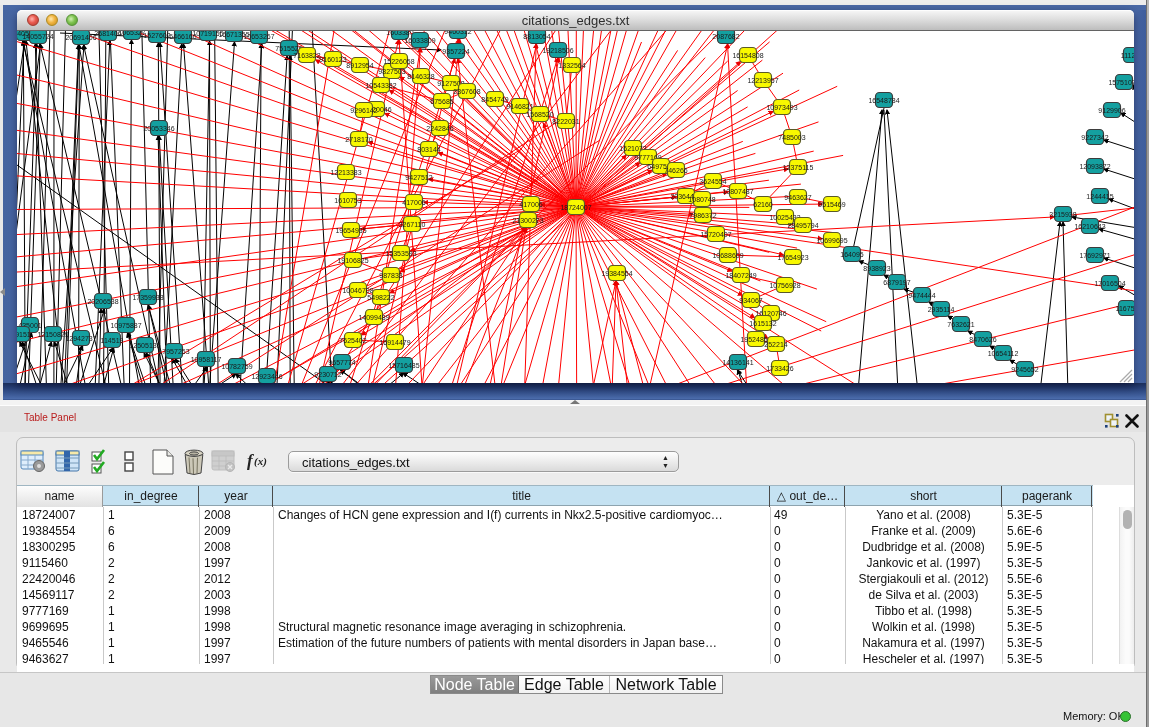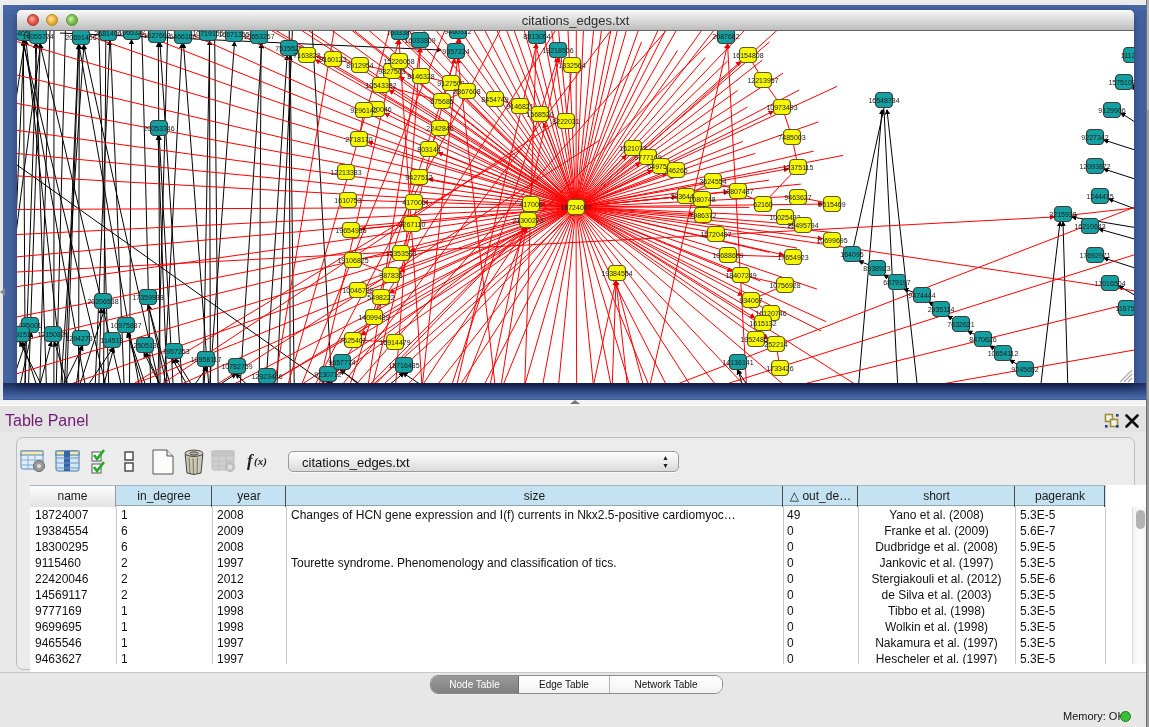--- a/index.html
+++ b/index.html
@@ -13,48 +13,48 @@
 #titlebar{position:absolute;left:0;top:0;width:1117px;height:21px;border-radius:5px 5px 0 0;background:linear-gradient(#f8f8f8,#dcdcdc 50%,#bdbdbd);border-bottom:1px solid #636363;box-shadow:inset 0 1px 0 #fdfdfd}
 #titlebar .title{position:absolute;left:0;right:0;top:3px;text-align:center;font-size:13px;color:#2e2e2e}
 .tl{position:absolute;top:4px;width:12px;height:12px;border-radius:50%}
 #tl-r{left:10px;background:radial-gradient(circle at 4px 4px,#ffb3ad,#e9594e 45%,#b33b30);border:1px solid #a33b30}
 #tl-y{left:29px;background:radial-gradient(circle at 4px 4px,#ffe9b0,#f0b33f 45%,#c28a1e);border:1px solid #ad8a22}
 #tl-g{left:49px;background:radial-gradient(circle at 4px 4px,#d2f0b4,#7ec24f 45%,#4f9427);border:1px solid #57933a}
 #canvas{position:absolute;left:0;top:21px;width:1117px;height:352px;background:#fff;overflow:hidden}
 #tph{position:absolute;left:0;top:400px;width:1146px;height:5px;background:#f3f3f3}
 #tph .arr{position:absolute;left:570px;top:0px;width:0;height:0;border-left:5px solid transparent;border-right:5px solid transparent;border-bottom:4px solid #777}
 #tpbar{position:absolute;left:0;top:405px;width:1146px;height:27px;background:#e3e3e3;border-top:1px solid #fdfdfd}
-#tpbar .lbl{position:absolute;left:5px;top:6px;font-size:16px;color:#701a75}
+#tpbar .lbl{position:absolute;left:24px;top:6px;font-size:10px;color:#b91c1c}
 #tpbar svg{position:absolute;top:6px}
 #panelarea{position:absolute;left:0;top:432px;width:1146px;height:241px;background:#e9e9e9}
 #panel{position:absolute;left:16px;top:437px;width:1119px;height:233px;background:#ececec;border:1px solid #bdbdbd;border-radius:7px}
 #combo{position:absolute;left:288px;top:451px;width:391px;height:21px;border:1px solid #9b9b9b;border-radius:5px;background:linear-gradient(#fefefe,#e9e9e9 60%,#dadada);box-shadow:0 1px 0 rgba(255,255,255,.7)}
 #combo .txt{position:absolute;left:13px;top:3px;font-size:13px;color:#111}
 #combo .ud{position:absolute;right:9px;top:2px;font-size:7px;line-height:7.5px;color:#222}
-#tablewrap{position:absolute;left:30px;top:485px;width:1117px;height:190px;background:#fff}
+#tablewrap{position:absolute;left:17px;top:485px;width:1117px;height:190px;background:#fff}
 #thead{position:absolute;left:0;top:0;width:1076px;height:21px;background:#c5e2f2;border-top:1px solid #9fb6c2;border-bottom:1px solid #8da3ae;font-size:12px;color:#1a1a1a}
 #thead .th{position:absolute;top:0;height:21px;line-height:21px;text-align:center;border-right:1px solid #4a4a4a;overflow:hidden}
 #thead .th.first{background:linear-gradient(#fdfdfd,#e2e2e2);border-right:1px solid #9a9a9a}
 #tbody{position:absolute;left:0;top:22px;width:1076px;height:157px;overflow:hidden;font-size:12px;color:#111}
 .tr{position:relative;height:16px;line-height:16px;white-space:nowrap}
 .tr div{position:absolute;top:0;height:16px;overflow:hidden}
 .c0{left:5px;width:81px}
 .c1{left:91px;width:91px}
 .c2{left:187px;width:70px}
 .c3{left:261px;width:492px}
 .c4{left:757px;width:71px}
 .c5{left:828px;width:157px;text-align:center}
 .c6{left:990px;width:100px}
 .vlines{position:absolute;left:0;top:0;width:1076px;height:157px;pointer-events:none}
 .vl{position:absolute;top:0;height:157px;width:1px;background:#c9c9c9}
 #scrollbar{position:absolute;left:1102px;top:22px;width:15px;height:157px;background:linear-gradient(to right,#f2f2f2,#fbfbfb 40%,#fbfbfb 65%,#ededed);border-left:1px solid #ddd}
 #scrollbar .thumb{position:absolute;left:2.5px;top:3px;width:9px;height:19px;border-radius:5px;background:#b2b2b2}
 #botline{position:absolute;left:0;top:672px;width:1146px;height:1px;background:#c6c6c6}
 #botarea{position:absolute;left:0;top:673px;width:1146px;height:54px;background:#e7e7e7}
-#seg{position:absolute;left:430px;top:675px;height:19px;display:flex;font-size:10px;border:1px solid #8a8a8a;border-radius:8px;overflow:hidden;background:#ffffff}
+#seg{position:absolute;left:430px;top:675px;height:19px;display:flex;font-size:16px;border:1px solid #8a8a8a;border-radius:0;overflow:hidden;background:#ffffff}
 #seg .s{height:19px;line-height:18px;text-align:center;background:linear-gradient(#ffffff,#f1f1f1);color:#111;border-right:1px solid #b5b5b5}
 #seg .s.on{background:linear-gradient(#9a9a9a,#7c7c7c);color:#fff;border-right:1px solid #6f6f6f}
 #seg .s.last{border-right:none}
 #mem{position:absolute;left:1063px;top:710px;font-size:11px;color:#111}
 #dot{position:absolute;left:1120px;top:711px;width:11px;height:11px;border-radius:50%;background:#35c335;border:1px solid #2c702c}
 .tbi{position:absolute;top:0}
 #toolbar-holder svg{position:absolute}
 </style></head>
 <body>
 <div id="topstrip"></div>
@@ -765,56 +765,55 @@
 </div>
 <div id="combo">
     <div class="txt">citations_edges.txt</div>
     <div class="ud">▲<br>▼</div>
   </div>
 <div id="tablewrap">
   <div id="thead">
 <div class="th first" style="left:0;width:86px">name</div>
 <div class="th" style="left:87px;width:95px">in_degree</div>
 <div class="th" style="left:183px;width:73px">year</div>
-<div class="th" style="left:257px;width:496px">size</div>
+<div class="th" style="left:257px;width:496px">title</div>
 <div class="th" style="left:754px;width:74px">△ out_de…</div>
 <div class="th" style="left:829px;width:156px">short</div>
 <div class="th" style="left:986px;width:89px">pagerank</div>
 </div>
   <div id="tbody">
       <div class="tr">
         <div class="c0">18724007</div>
         <div class="c1">1</div>
         <div class="c2">2008</div>
         <div class="c3">Changes of HCN gene expression and I(f) currents in Nkx2.5-positive cardiomyoc…</div>
         <div class="c4">49</div>
         <div class="c5">Yano et al. (2008)</div>
         <div class="c6">5.3E-5</div>
       </div>
       <div class="tr">
         <div class="c0">19384554</div>
         <div class="c1">6</div>
         <div class="c2">2009</div>
         <div class="c4">0</div>
         <div class="c5">Franke et al. (2009)</div>
-        <div class="c6">5.6E-7</div>
+        <div class="c6">5.6E-6</div>
       </div>
       <div class="tr">
         <div class="c0">18300295</div>
         <div class="c1">6</div>
         <div class="c2">2008</div>
         <div class="c4">0</div>
         <div class="c5">Dudbridge et al. (2008)</div>
         <div class="c6">5.9E-5</div>
       </div>
       <div class="tr">
         <div class="c0">9115460</div>
         <div class="c1">2</div>
         <div class="c2">1997</div>
-        <div class="c3">Tourette syndrome. Phenomenology and classification of tics.</div>
         <div class="c4">0</div>
         <div class="c5">Jankovic et al. (1997)</div>
         <div class="c6">5.3E-5</div>
       </div>
       <div class="tr">
         <div class="c0">22420046</div>
         <div class="c1">2</div>
         <div class="c2">2012</div>
         <div class="c4">0</div>
         <div class="c5">Stergiakouli et al. (2012)</div>
@@ -833,28 +832,30 @@
         <div class="c1">1</div>
         <div class="c2">1998</div>
         <div class="c4">0</div>
         <div class="c5">Tibbo et al. (1998)</div>
         <div class="c6">5.3E-5</div>
       </div>
       <div class="tr">
         <div class="c0">9699695</div>
         <div class="c1">1</div>
         <div class="c2">1998</div>
+        <div class="c3">Structural magnetic resonance image averaging in schizophrenia.</div>
         <div class="c4">0</div>
         <div class="c5">Wolkin et al. (1998)</div>
         <div class="c6">5.3E-5</div>
       </div>
       <div class="tr">
         <div class="c0">9465546</div>
         <div class="c1">1</div>
         <div class="c2">1997</div>
+        <div class="c3">Estimation of the future numbers of patients with mental disorders in Japan base…</div>
         <div class="c4">0</div>
         <div class="c5">Nakamura et al. (1997)</div>
         <div class="c6">5.3E-5</div>
       </div>
       <div class="tr">
         <div class="c0">9463627</div>
         <div class="c1">1</div>
         <div class="c2">1997</div>
         <div class="c4">0</div>
         <div class="c5">Hescheler et al. (1997)</div>

